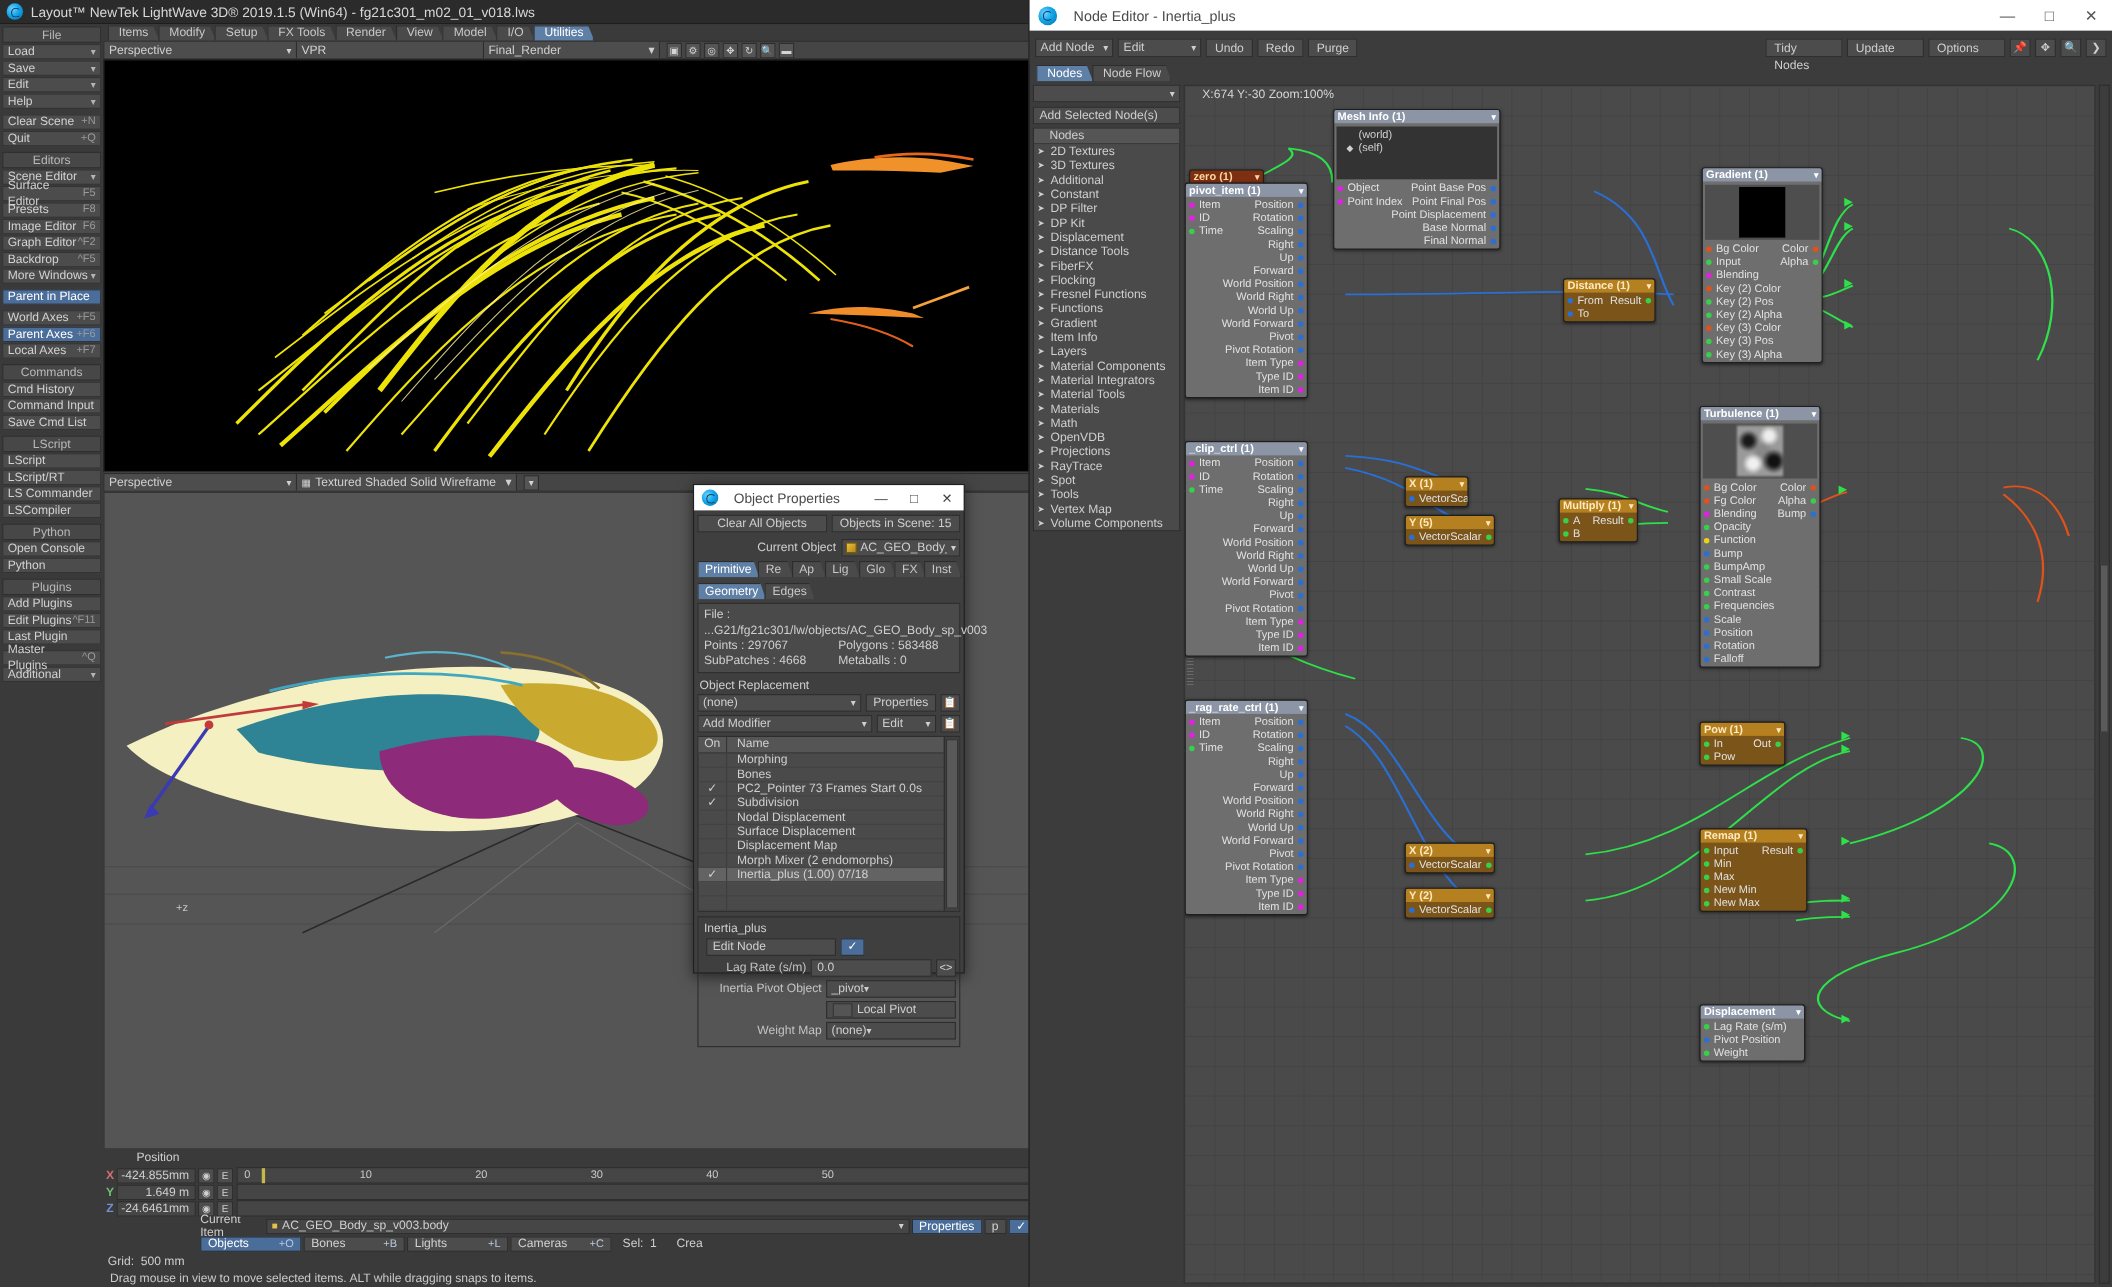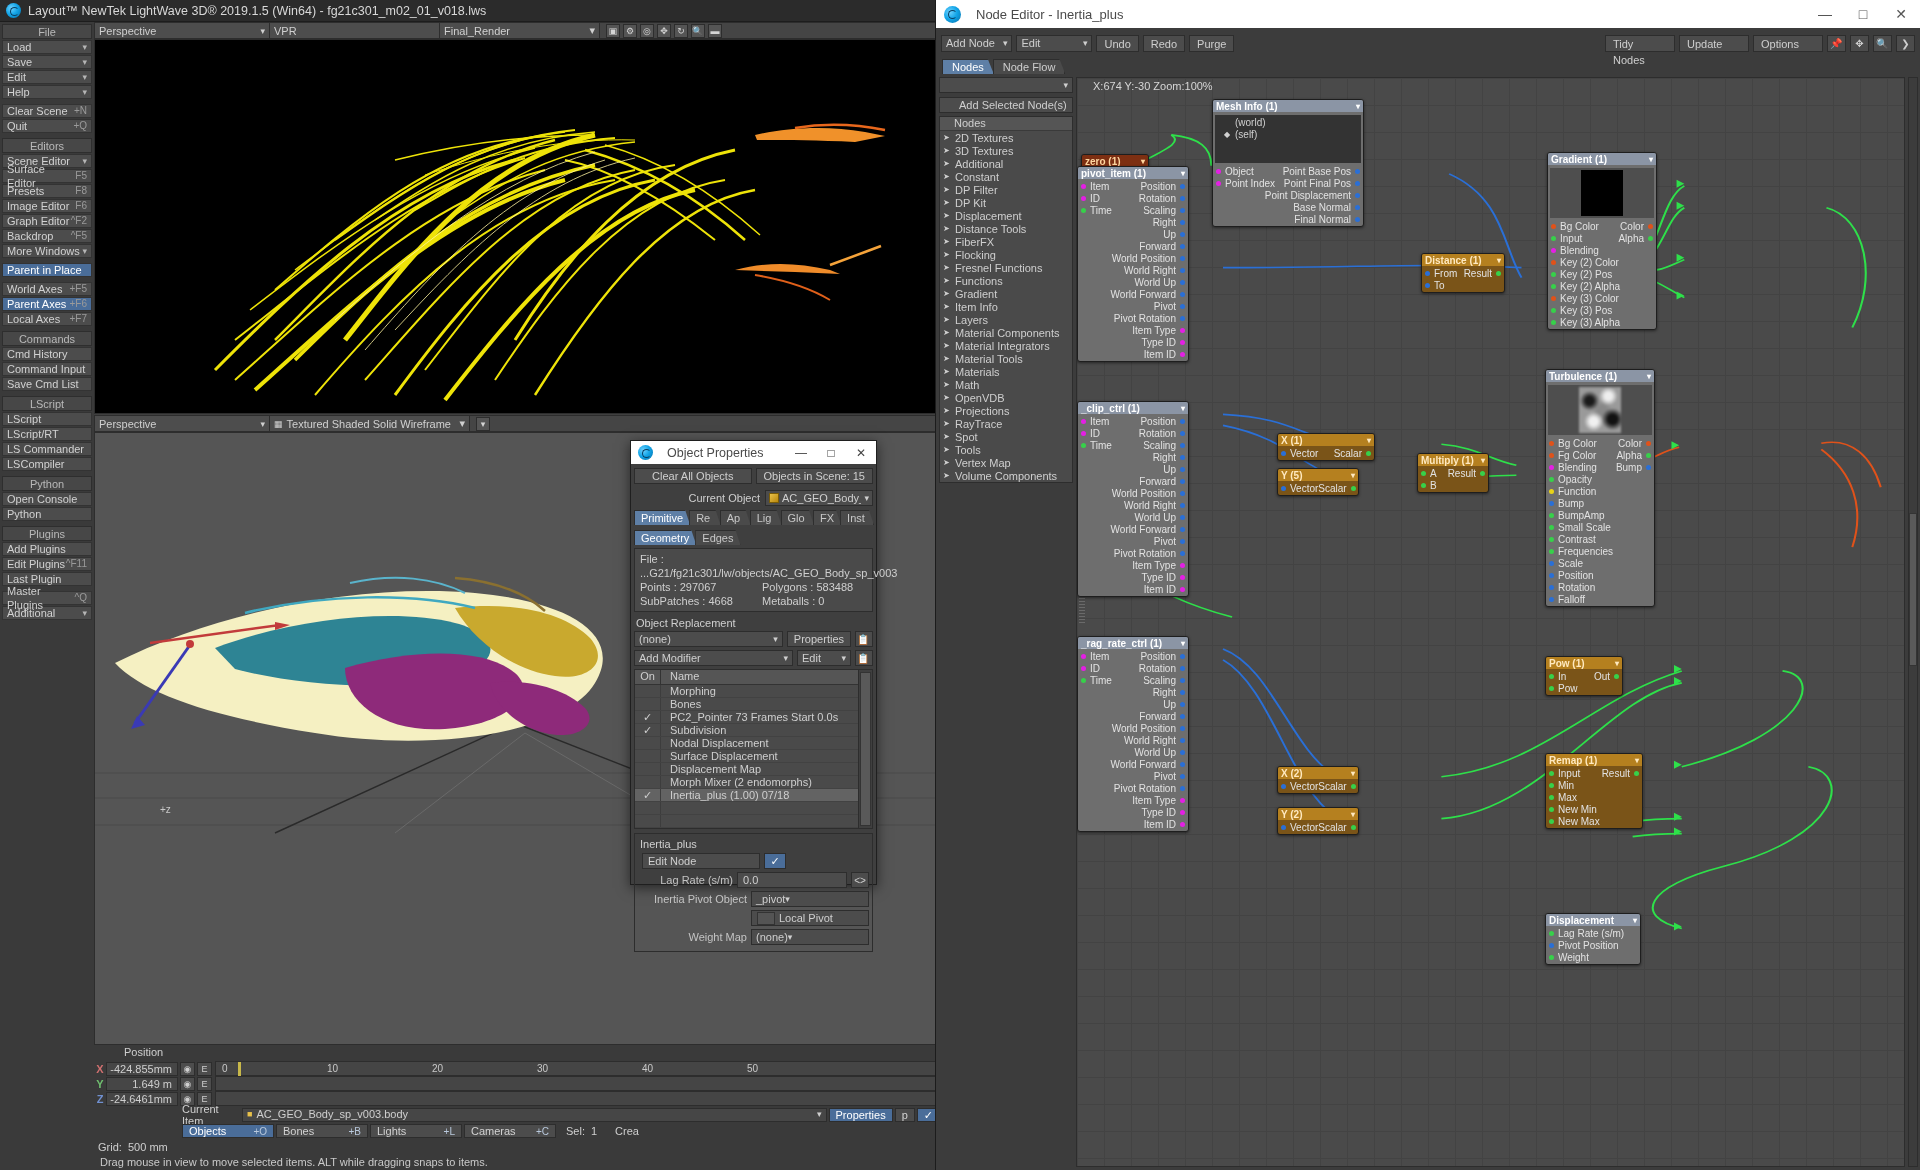--- a/index.html
+++ b/index.html
@@ -147,21 +147,21 @@
   #ne-subtabs{height:16px;display:flex;align-items:flex-end;padding-left:6px;}
   .ne-stab{height:15px;line-height:14px;padding:0 9px;font-size:11px;background:#4a4a4a;border:1px solid #2d2d2d;
            border-bottom:none;margin-right:-1px;clip-path: polygon(0 0, calc(100% - 6px) 0, 100% 100%, 0 100%);}
   .ne-stab.active{background:#5e7fa6;color:#fff;}
   #ne-content{display:flex;height:1096px;}
   #ne-left{width:140px;flex:none;padding:3px;}
   .ne-searchrow{display:flex;gap:2px;margin-bottom:4px;}
   .ne-search{flex:1;height:16px;background:#4c4c4c;border:1px solid #2d2d2d;display:flex;align-items:center;
              justify-content:flex-end;padding:0 4px;}
   .ne-addbtn{height:16px;line-height:15px;background:#4c4c4c;border:1px solid #2d2d2d;font-size:11px;
-             padding-left:19px;margin-bottom:3px;}
+             padding-left:5px;margin-bottom:3px;}
   .ne-tree{background:#4a4a4a;border:1px solid #2d2d2d;}
   .ne-tree-head{height:14px;line-height:13px;background:#555;font-size:11px;padding-left:14px;border-bottom:1px solid #3a3a3a;}
   .ne-tree-item{height:13px;line-height:12px;font-size:11px;padding-left:3px;display:flex;align-items:center;gap:4px;}
   .ne-arrow{font-size:8px;color:#cfcfcf;width:8px;}
   #ne-canvas{flex:1;position:relative;background:#4a4a4a;border:1px solid #2d2d2d;margin:3px 3px 3px 0;overflow:hidden;}
   #ne-grid{position:absolute;inset:0;
     background-image:linear-gradient(to right,#434343 1px,transparent 1px),
                      linear-gradient(to bottom,#434343 1px,transparent 1px);
     background-size:27px 27px;}
   #coordtxt{position:absolute;left:16px;top:2px;font-size:11px;color:#d6d6d6;z-index:5;}
@@ -348,20 +348,31 @@
             <span class="key">^Q</span>
           </div>
           <div class="sb-item">
             <span>Additional</span>
             <span class="chev">▾</span>
           </div>
         </div>
       </div>
 
     <div id="lw-main">
+      <div class="vp-tabs">
+          <div class="vp-tab">Items</div>
+          <div class="vp-tab">Modify</div>
+          <div class="vp-tab">Setup</div>
+          <div class="vp-tab">FX Tools</div>
+          <div class="vp-tab">Render</div>
+          <div class="vp-tab">View</div>
+          <div class="vp-tab">Model</div>
+          <div class="vp-tab">I/O</div>
+          <div class="vp-tab active">Utilities</div>
+        </div>
 
       <div class="vp-bar">
         <div class="vp-sel">
           <span>Perspective</span>
           <span class="chev">▾</span>
         </div>
         <div class="vp-sel2">
           <span>VPR</span>
         </div>
         <div class="vp-sel3">
@@ -1293,21 +1304,21 @@
                   <span>Result</span>
                   <span class="dot d-green"></span>
                 </span>
               </div>
               <div class="pin inp">
                 <span class="dot d-blue"></span>
                 <span>To</span>
               </div>
             </div>
           </div>
-          <div class="node brown" style="left: 200px; top: 355px; width: 98px;">
+          <div class="node brown" style="left: 200px; top: 355px; width: 58px;">
             <div class="node-hdr">
               <span>X (1)</span>
               <span class="cv">▾</span>
             </div>
             <div class="node-body">
               <div class="pin both">
                 <span class="l">
                   <span class="dot d-blue"></span>
                   <span>Vector</span>
                 </span>

